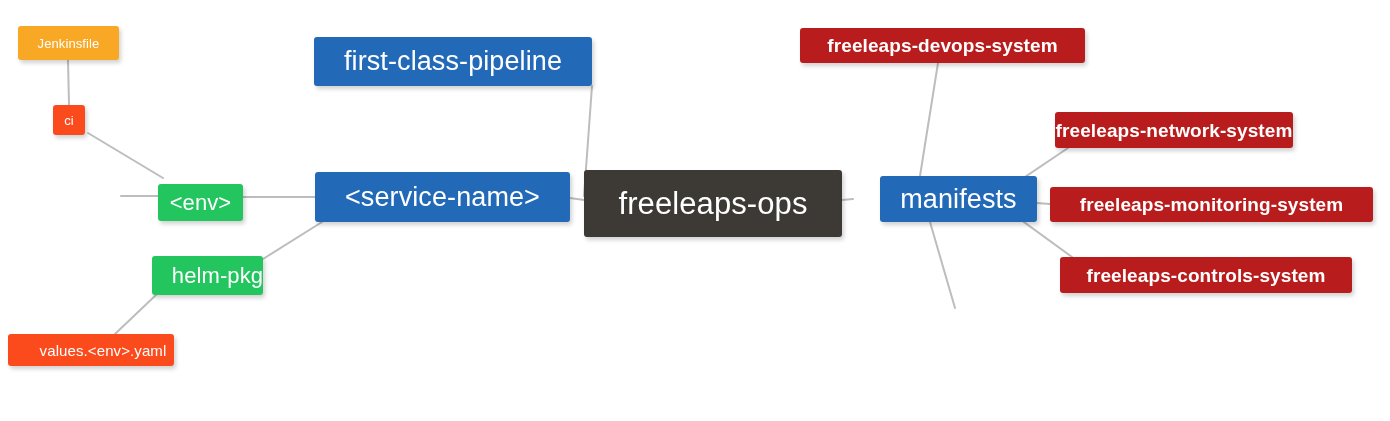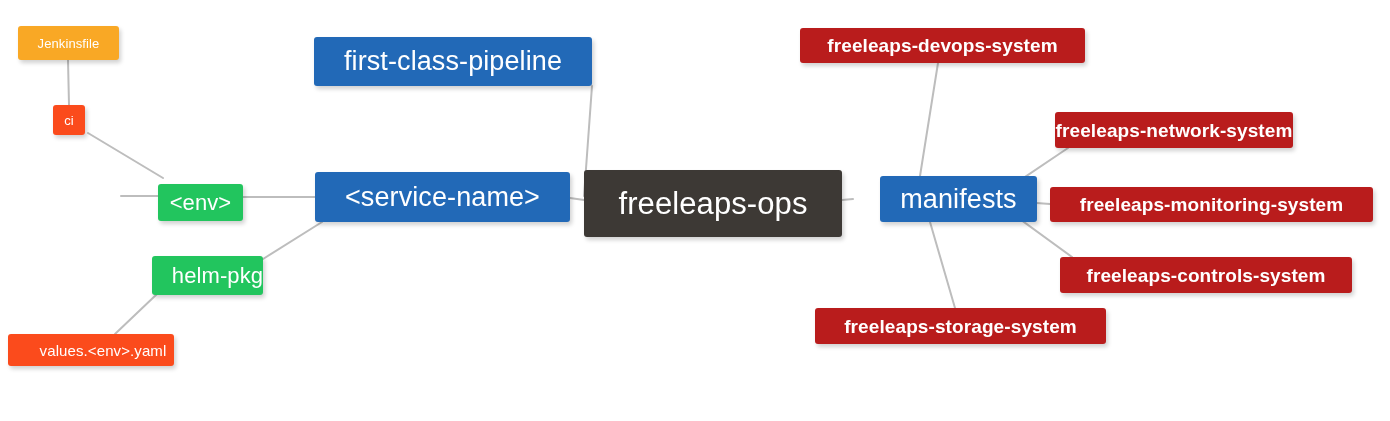--- a/index.html
+++ b/index.html
@@ -100,15 +100,14 @@
   <div class="node red sz-l4" style="left:8px;top:334px;width:166px;height:32px;padding-left:24px;">values.&lt;env&gt;.yaml</div>
 
   <div class="node green2 sz-l3" style="left:800px;top:28px;width:285px;height:35px;">freeleaps-devops-system</div>
 
   <div class="node green2 sz-l3" style="left:1055px;top:112px;width:238px;height:36px;">freeleaps-network-system</div>
 
   <div class="node green2 sz-l3" style="left:1050px;top:187px;width:323px;height:35px;">freeleaps-monitoring-system</div>
 
   <div class="node green2 sz-l3" style="left:1060px;top:257px;width:292px;height:36px;">freeleaps-controls-system</div>
 
-  <div class="node green2 sz-l3" style="left:815px;top:308px;width:291px;height:36px;">freeleaps-storage-system</div>
 
 </div>
 
 </body></html>

